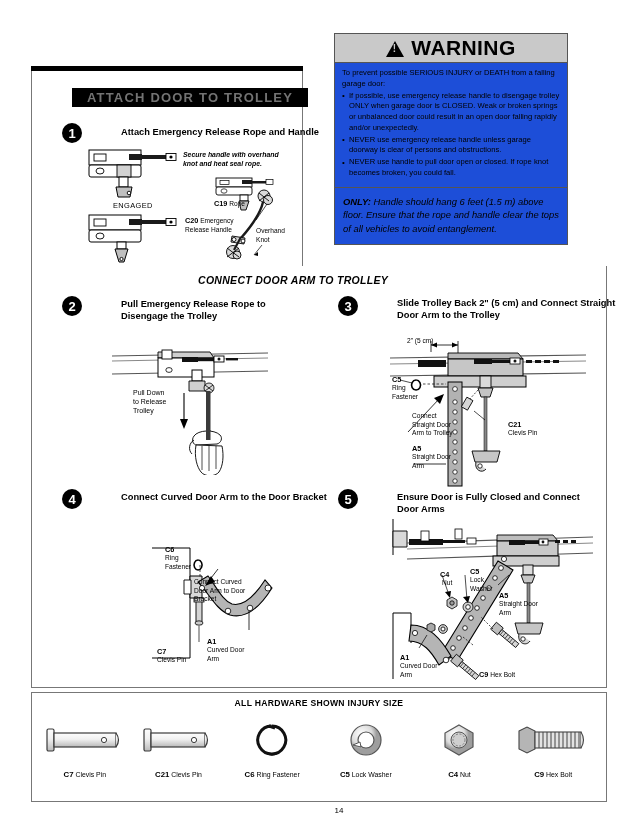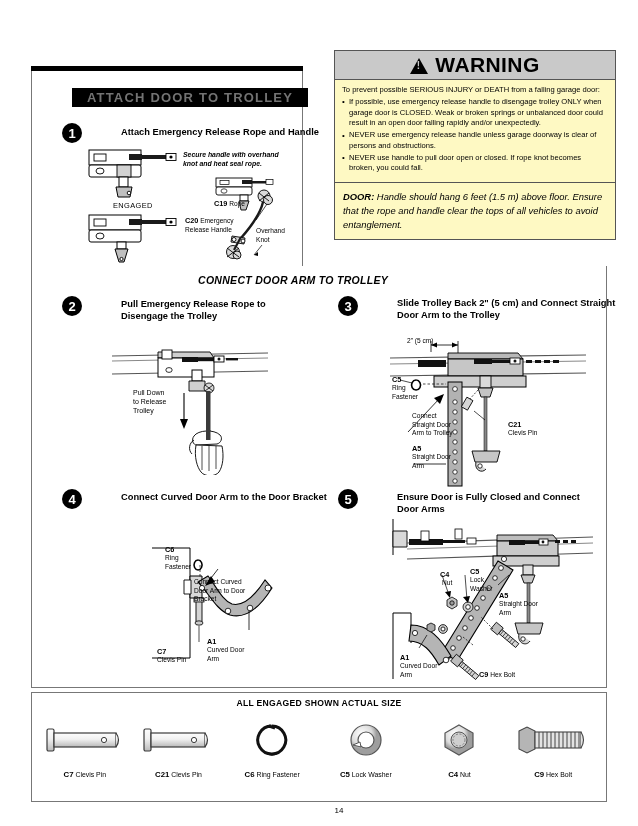--- a/index.html
+++ b/index.html
@@ -8,23 +8,23 @@
     background:#ffffff;
     font-family:"Liberation Sans", sans-serif;
     color:#000;
     position:relative;
     overflow:hidden;
   }
   .page{position:relative;width:638px;height:826px;}
 
   
   .warning-box{
-    position:absolute;left:334px;top:50px;width:282px;
+    position:absolute;left:334px;top:33px;width:234px;
     border:1.5px solid #555;
-    background:#fef9c3;
+    background:#1d4ed8;
     box-sizing:border-box;
   }
   .warning-head{
     background:#c9c9c9;
     border-bottom:1.5px solid #555;
     text-align:center;
     padding:3px 0 4px 0;
     display:flex;align-items:center;justify-content:center;gap:7px;
   }
   .warn-tri{
@@ -145,21 +145,21 @@
     <div class="warning-body">
       <p>To prevent possible SERIOUS INJURY or DEATH from a falling garage door:</p>
       <ul>
         <li>If possible, use emergency release handle to disengage trolley ONLY when garage door is CLOSED. Weak or broken springs or unbalanced door could result in an open door falling rapidly and/or unexpectedly.</li>
         <li>NEVER use emergency release handle unless garage doorway is clear of persons and obstructions.</li>
         <li>NEVER use handle to pull door open or closed. If rope knot becomes broken, you could fall.</li>
       </ul>
     </div>
     <div class="note-sep"></div>
     <div class="note-block">
-      <b>DOOR:</b><span> Handle should hang 6 feet (1.5 m) above floor. Ensure that the rope and handle clear the tops of all vehicles to avoid entanglement.</span>
+      <b>ONLY:</b><span> Handle should hang 6 feet (1.5 m) above floor. Ensure that the rope and handle clear the tops of all vehicles to avoid entanglement.</span>
     </div>
   </div>
 
   <div class="top-black-bar"></div>
   <div class="main-panel"></div>
 
   <div class="section-banner">ATTACH DOOR TO TROLLEY</div>
 
   <div class="step-num" style="left:62px;top:123px;">1</div>
   <div class="step-head" style="left:93px;top:126px;width:200px;">Attach Emergency Release Rope and Handle</div>
@@ -498,21 +498,21 @@
   <div class="lbl" style="left:442px;top:579px;">Nut</div>
   <div class="lbl-bold" style="left:470px;top:567px;">C5</div>
   <div class="lbl" style="left:470px;top:576px;width:28px;">Lock Washer</div>
   <div class="lbl-bold" style="left:499px;top:591px;">A5</div>
   <div class="lbl" style="left:499px;top:600px;width:40px;">Straight Door Arm</div>
   <div class="lbl" style="left:479px;top:670px;"><b>C9</b><span> Hex Bolt</span></div>
   <div class="lbl-bold" style="left:400px;top:653px;">A1</div>
   <div class="lbl" style="left:400px;top:662px;width:40px;">Curved Door Arm</div>
 
   <div class="hw-panel">
-    <div class="hw-title">ALL ENGAGED SHOWN ACTUAL SIZE</div>
+    <div class="hw-title">ALL HARDWARE SHOWN INJURY SIZE</div>
     <div class="hw-row">
 
       <div class="hw-item">
         <div class="hw-art">
           <svg width="80" height="28" viewBox="0 0 80 28">
             <defs>
                 <linearGradient id="g1" x1="0" y1="0" x2="0" y2="1">
               <stop offset="0%" stop-color="#fdfdfd"></stop>
                   <stop offset="45%" stop-color="#f0f0f0"></stop>
                   <stop offset="100%" stop-color="#b9b9b9"></stop>

